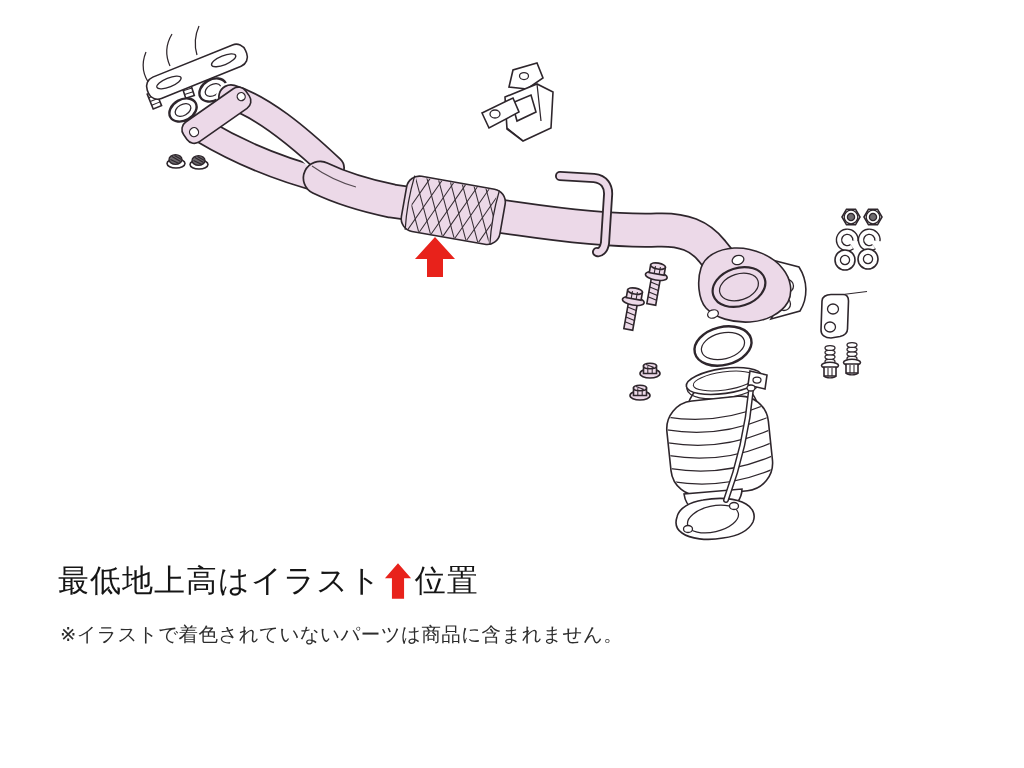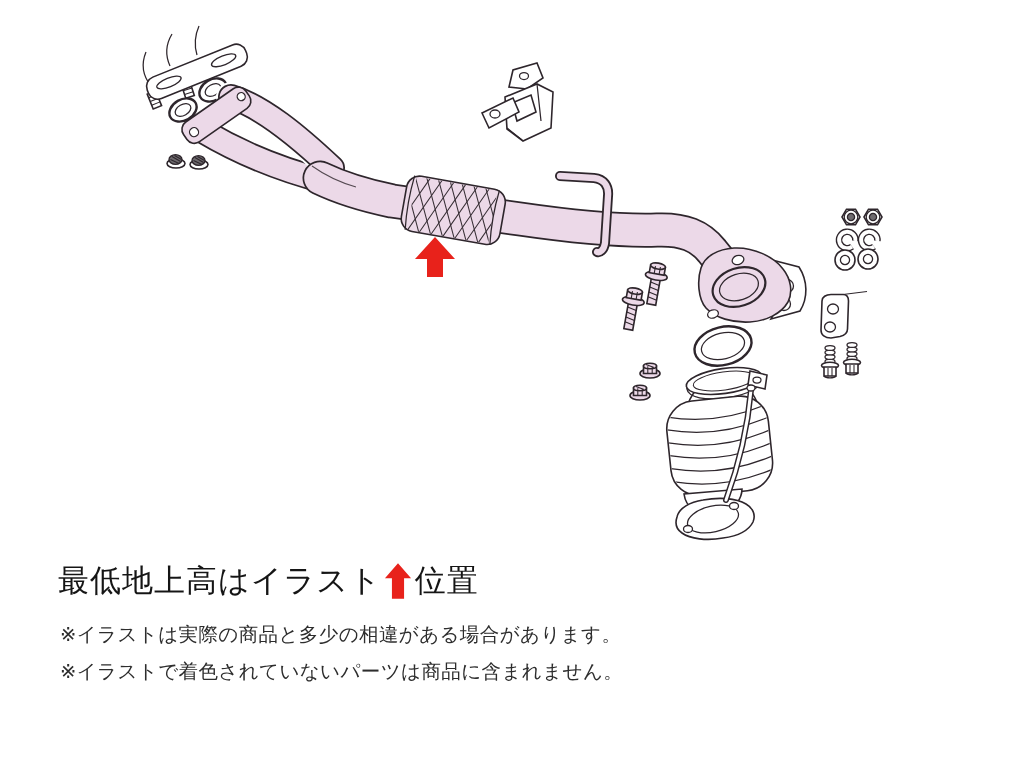--- a/index.html
+++ b/index.html
@@ -286,17 +286,16 @@
 
   <div class="caption">
     <h1 class="heading">
       <span>最低地上高はイラスト</span>
       <svg class="heading-arrow" viewBox="0 0 30 40">
         <path d="M15,1 L29,17 L21.5,17 L21.5,39 L8.5,39 L8.5,17 L1,17 Z" fill="var(--red)"></path>
       </svg>
       <span>位置</span>
     </h1>
     <div class="notes">
-      <p class="note">※イラストは実際の商品と多少の相違がある場合があります。</p>
       <p class="note">※イラストで着色されていないパーツは商品に含まれません。</p>
     </div>
   </div>
 </div>
 
 </body></html>

